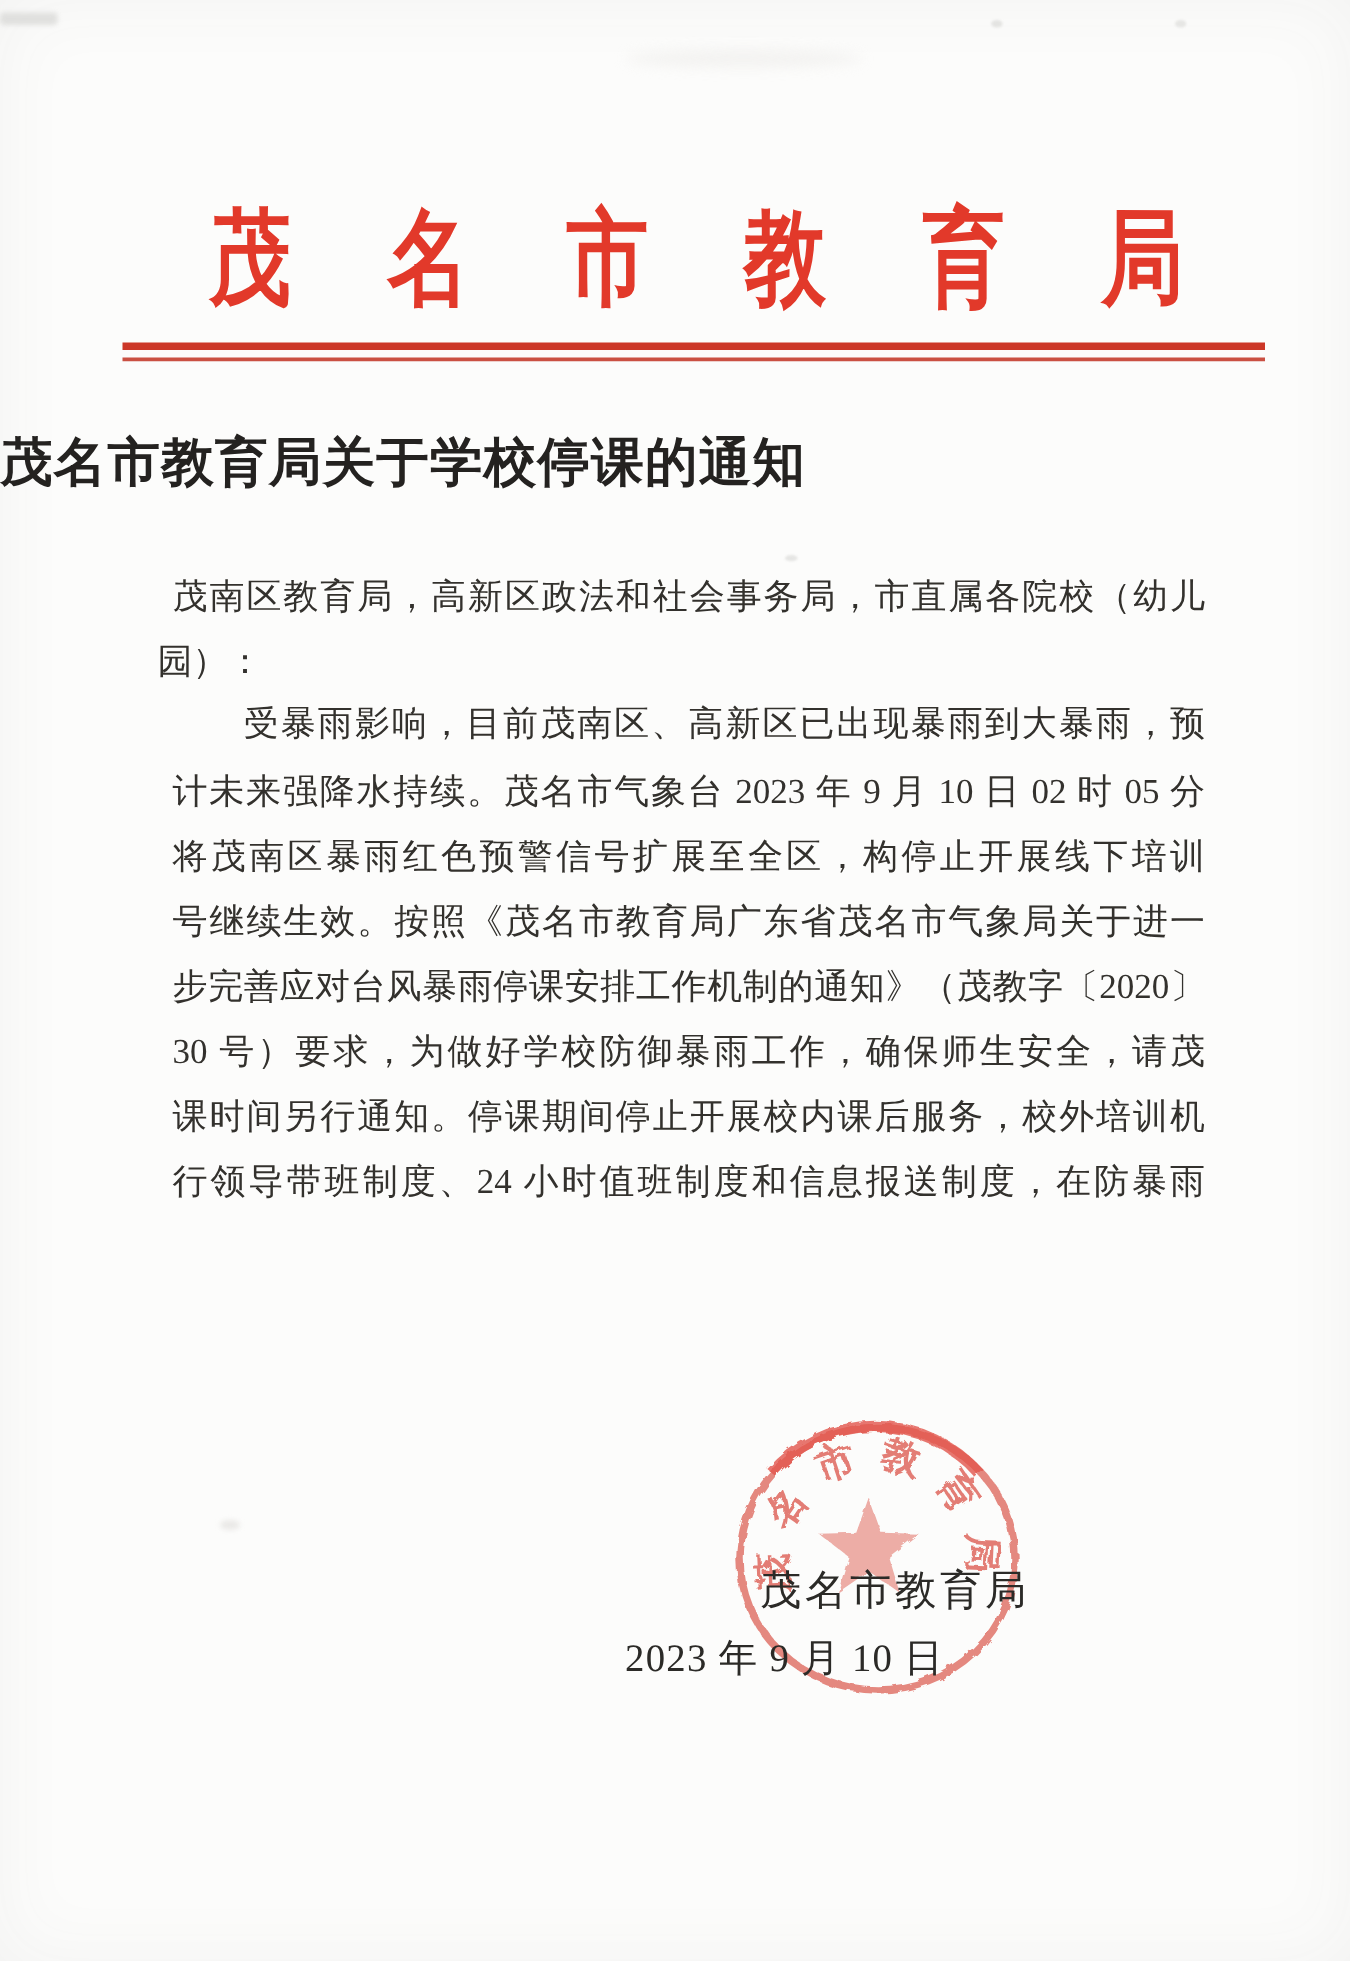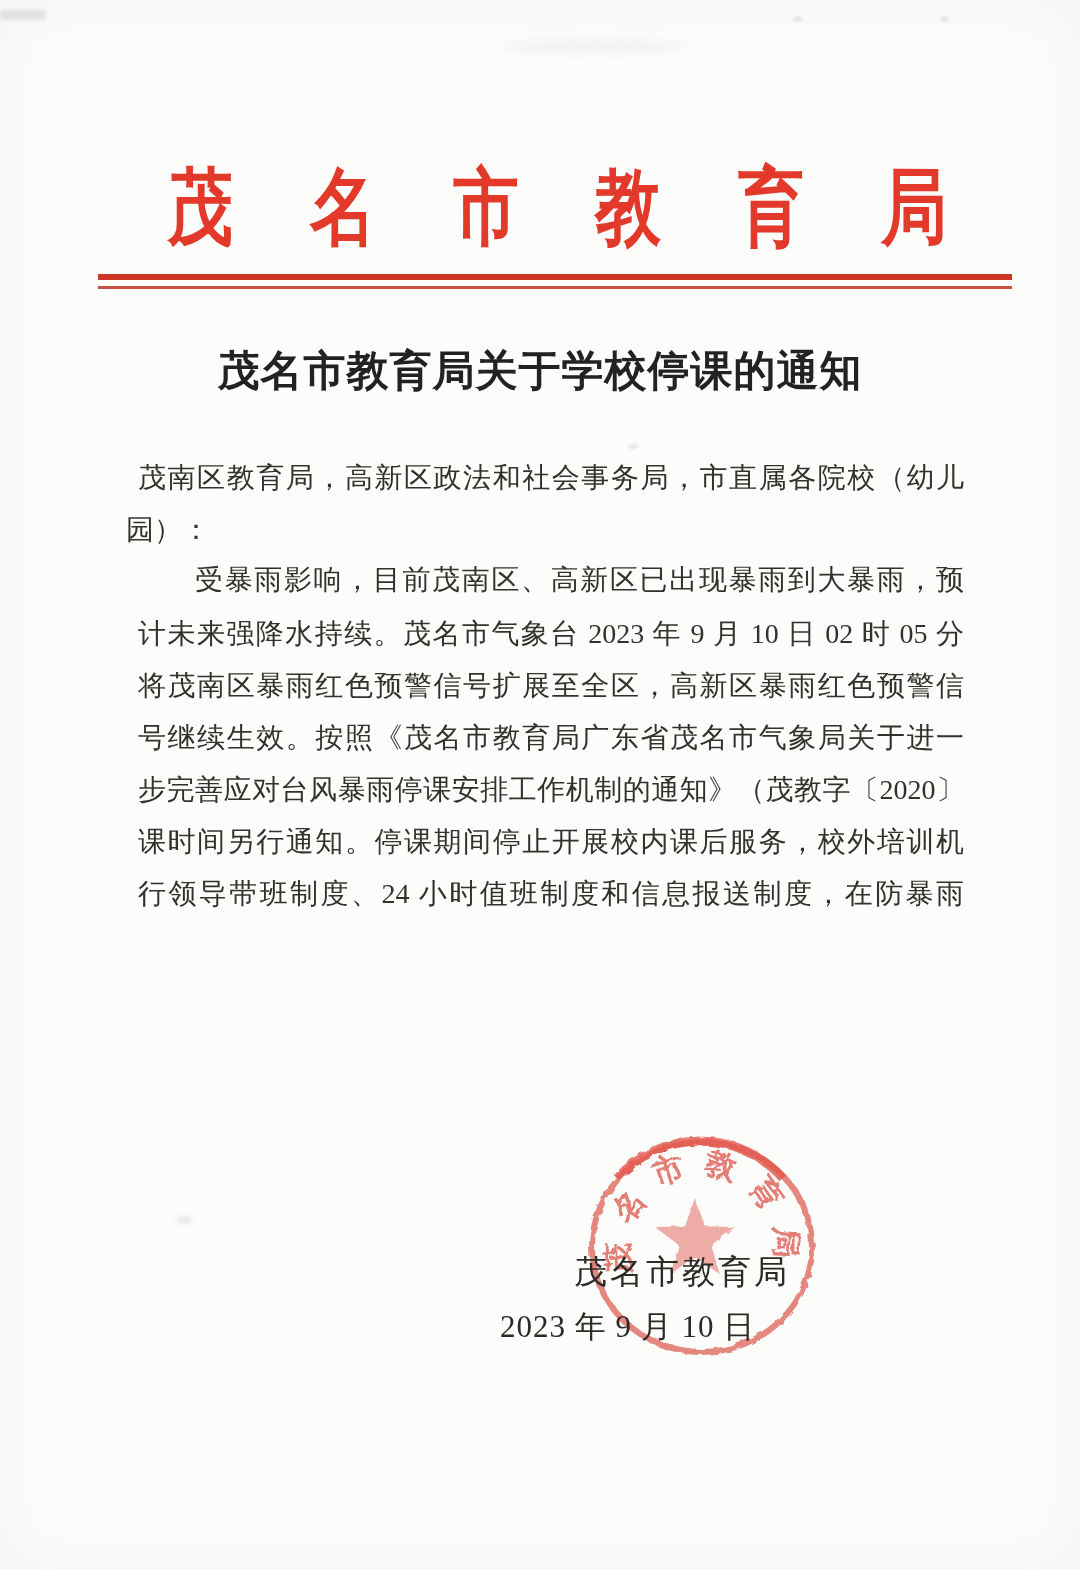--- a/index.html
+++ b/index.html
@@ -19,42 +19,42 @@
     color:#e2392a;font-size:84px;font-weight:bold;line-height:1.0;
   }
   .agency-header span{display:block;transform:scaleX(0.78);}
   
   .red-line{position:absolute;left:98px;width:914px;}
   .red-line.thick{top:274px;height:6px;background:#cc3727;}
   .red-line.thin{top:286px;height:3px;background:#c43d2d;opacity:0.9;}
   
   .doc-title{
     position:absolute;left:0;top:348px;width:1080px;margin:0;
-    text-align:center;font-size:42px;font-weight:bold;color:#242220;
+    text-align:left;font-size:42px;font-weight:bold;color:#242220;
     letter-spacing:1px;line-height:1.1;
   }
   
   .body-text{
     position:absolute;left:126px;top:452px;width:838px;
     font-size:28px;color:#33312d;
   }
   .body-line{
     height:52px;line-height:52px;white-space:nowrap;
   }
   .body-line.just{
     white-space:normal;
     text-align:justify;text-align-last:justify;margin-left:12px;
   }
   .body-line.ind{padding-left:57px;}
   .body-line.ind.just{padding-left:0;text-indent:57px;font-family:Liberation Mono, monospace;}
   
   .seal{position:absolute;left:585px;top:1136px;width:234px;height:222px;opacity:0.88;}
   
   .signature-name{
-    position:absolute;left:482px;top:1250px;width:400px;
+    position:absolute;left:516px;top:1250px;width:400px;
     text-align:center;font-size:33px;color:#2b2a27;letter-spacing:3px;
   }
   .signature-date{
     position:absolute;left:500px;top:1306px;width:400px;
     font-size:31px;color:#2b2a27;letter-spacing:1px;
   }
   
   .speck{position:absolute;border-radius:50%;pointer-events:none;}
   .spk1{left:0;top:10px;width:46px;height:10px;background:#dadad8;filter:blur(2px);opacity:.8;border-radius:3px;}
   .spk2{left:500px;top:40px;width:190px;height:14px;background:#efeeec;filter:blur(5px);opacity:.7;}
@@ -80,23 +80,24 @@
 <div class="red-line thick"></div>
 <div class="red-line thin"></div>
 
 <h1 class="doc-title">茂名市教育局关于学校停课的通知</h1>
 
 <div class="body-text" id="body-lines">
     <div class="body-line just">茂南区教育局，高新区政法和社会事务局，市直属各院校（幼儿</div>
     <div class="body-line">园）：</div>
     <div class="body-line just ind">受暴雨影响，目前茂南区、高新区已出现暴雨到大暴雨，预</div>
     <div class="body-line just">计未来强降水持续。茂名市气象台 2023 年 9 月 10 日 02 时 05 分</div>
-    <div class="body-line just">将茂南区暴雨红色预警信号扩展至全区，高新区暴雨红色预警信</div>
+    <div class="body-line just">将茂南区暴雨红色预警信号扩展至全区，构停止开展线下培训</div>
     <div class="body-line just">号继续生效。按照《茂名市教育局广东省茂名市气象局关于进一</div>
     <div class="body-line just">步完善应对台风暴雨停课安排工作机制的通知》（茂教字〔2020〕</div>
+    <div class="body-line just">30 号）要求，为做好学校防御暴雨工作，确保师生安全，请茂</div>
     <div class="body-line just">课时间另行通知。停课期间停止开展校内课后服务，校外培训机</div>
     <div class="body-line just">行领导带班制度、24 小时值班制度和信息报送制度，在防暴雨</div>
   </div>
 
 <svg class="seal" viewBox="0 0 234 222" xmlns="http://www.w3.org/2000/svg">
   <defs>
     <filter id="roughen" x="-10%" y="-10%" width="120%" height="120%">
       <feTurbulence type="fractalNoise" baseFrequency="0.12" numOctaves="2" result="n"></feTurbulence>
       <feDisplacementMap in="SourceGraphic" in2="n" scale="5"></feDisplacementMap>
     </filter>

